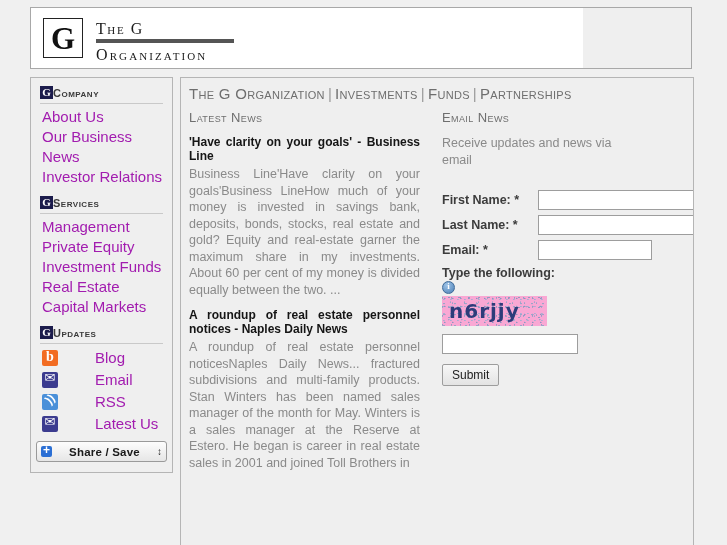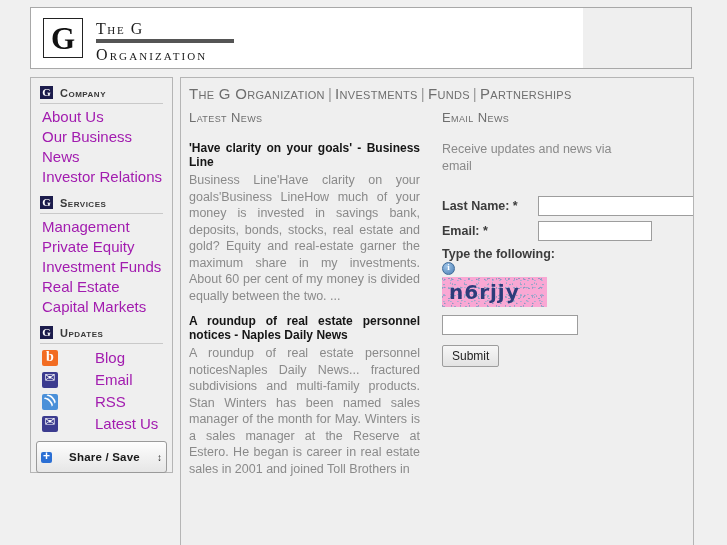--- a/index.html
+++ b/index.html
@@ -113,21 +113,21 @@
     color: #fff;
     font-family: "Liberation Serif", serif;
     font-size: 11px;
     font-weight: 700;
     line-height: 13px;
     text-align: center;
     display: inline-block;
     flex: 0 0 auto;
   }
   .side-head-label {
-    margin-left: 7px;
+    margin-left: 0;
     font-size: 11px;
     font-variant: small-caps;
     letter-spacing: 0.5px;
     color: #3a3a3a;
     font-weight: 600;
   }
   .side-link {
     display: block;
     font-size: 15px;
     color: #a21caf;
@@ -175,21 +175,21 @@
     color: #ffffff;
     font-size: 12px;
     font-weight: 700;
     transform: rotate(-45deg);
   }
   #share-save {
     margin: 6px 5px 0 5px;
     border: 1px solid #9a9a9a;
     background: linear-gradient(#fdfdfd, #e6e6e6);
     border-radius: 3px;
-    height: 32px;
+    height: 21px;
     display: flex;
     align-items: center;
     padding: 0 4px;
     box-sizing: border-box;
   }
   #share-plus {
     width: 11px; height: 11px;
     background: #2b6fd4;
     border-radius: 2px;
     position: relative;
@@ -253,21 +253,21 @@
   #col-right {
     flex: 1 1 auto;
     padding: 0 0 0 14px;
     box-sizing: border-box;
   }
   .sec-head {
     font-size: 13px;
     font-variant: small-caps;
     color: #6e6e6e;
     letter-spacing: 0.4px;
-    margin-bottom: 16px;
+    margin-bottom: 10px;
     font-weight: 400;
   }
   .news-title {
     font-size: 12px;
     font-weight: 700;
     color: #151515;
     line-height: 14px;
     text-align: justify;
     margin: 0 0 3px 0;
   }
@@ -482,20 +482,24 @@
         <div>
           <div class="news-title">A roundup of real estate personnel notices - Naples Daily News</div>
           <div class="news-body">A roundup of real estate personnel noticesNaples Daily News... fractured subdivisions and multi-family products. Stan Winters has been named sales manager of the month for May. Winters is a sales manager at the Reserve at Estero. He began is career in real estate sales in 2001 and joined Toll Brothers in</div>
         </div>
       </div>
 
       <div id="col-right">
         <div class="sec-head">Email News</div>
         <div id="email-news-sub">Receive updates and news via email</div>
 
+        <div class="form-row">
+          <span class="form-label">First Name: *</span>
+          <input class="form-input inp-wide" type="text" value="" style="">
+        </div>
 
         <div class="form-row">
           <span class="form-label">Last Name: *</span>
           <input class="form-input inp-wide" type="text" value="" style="">
         </div>
 
         <div class="form-row">
           <span class="form-label">Email: *</span>
           <input class="form-input inp-email" type="text" value="" style="">
         </div>

